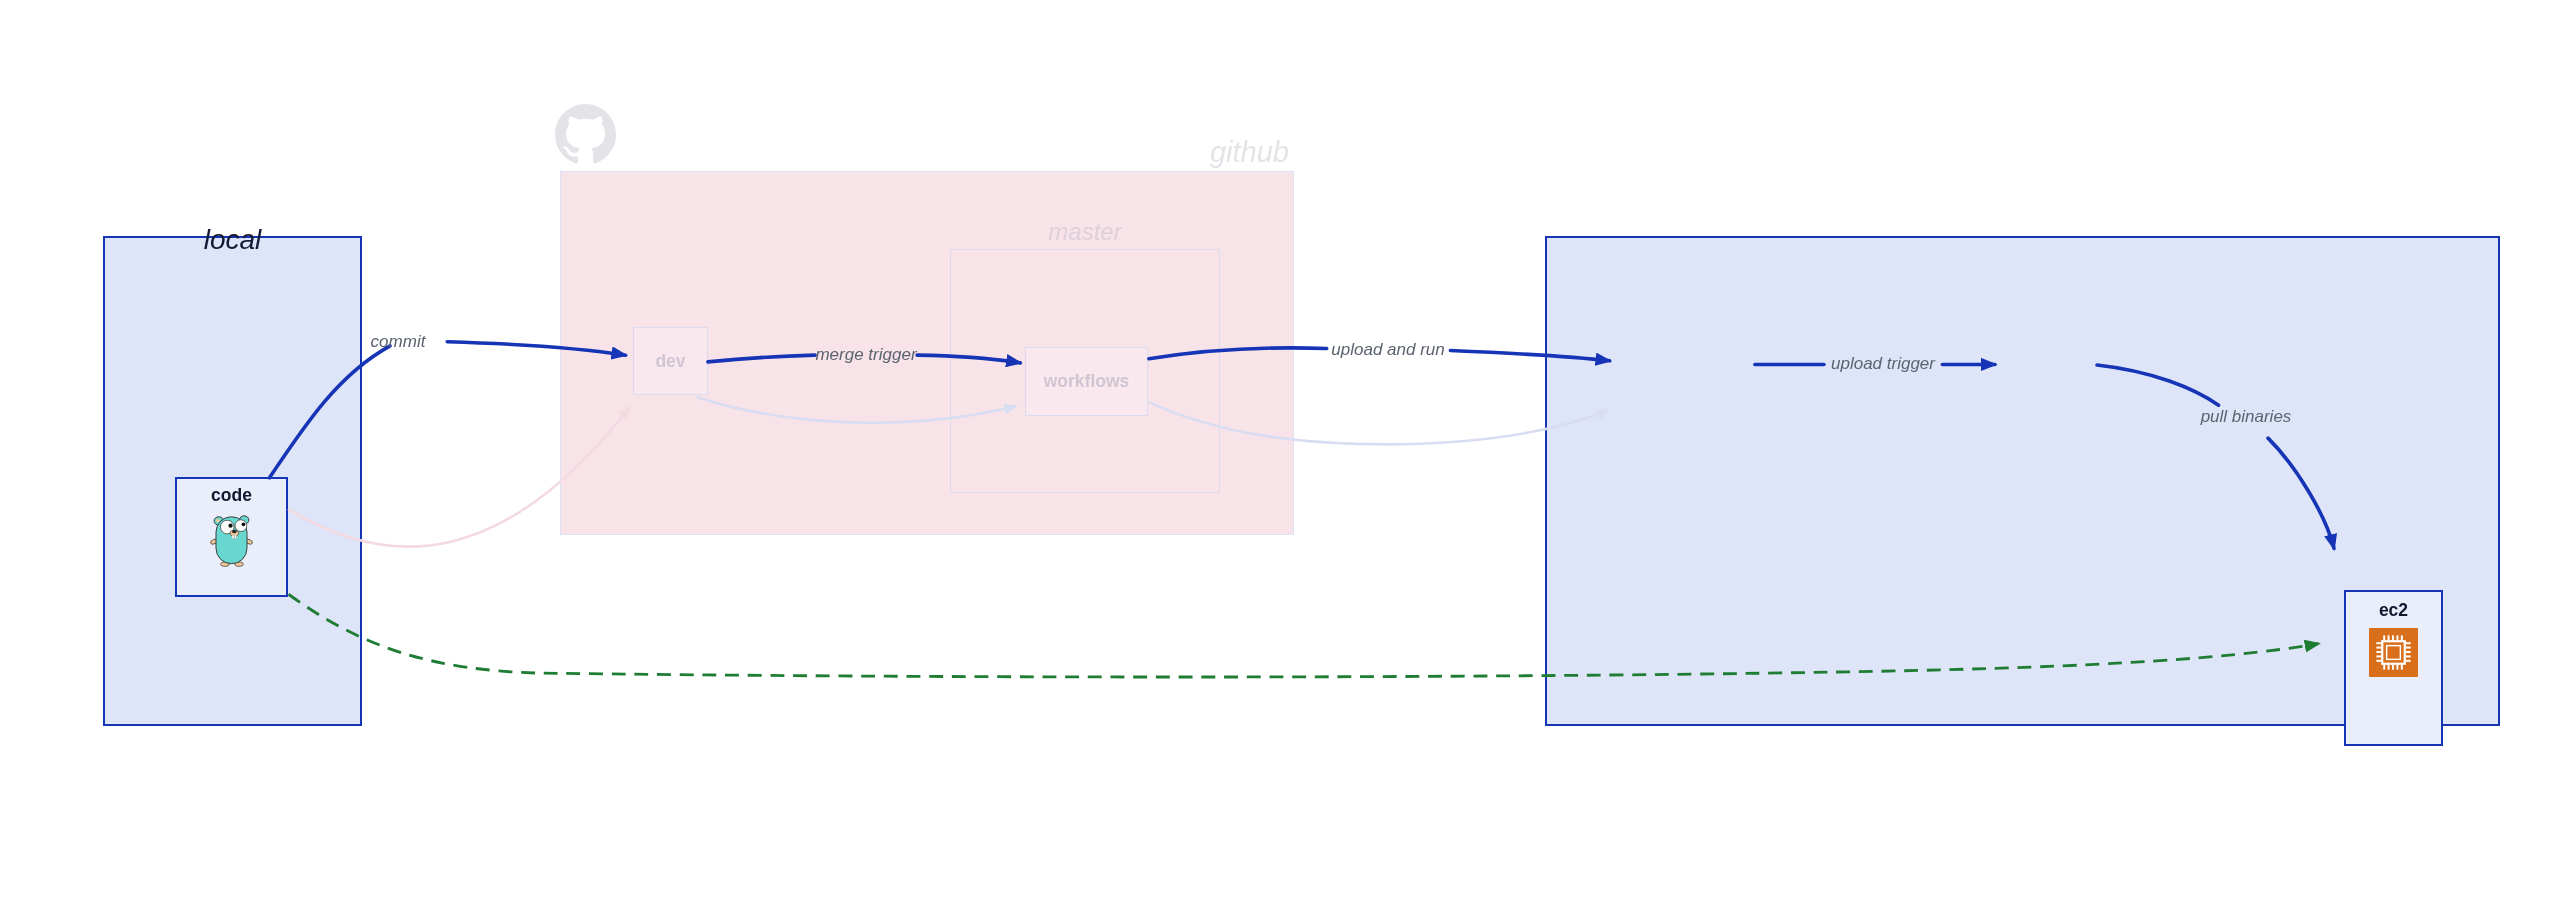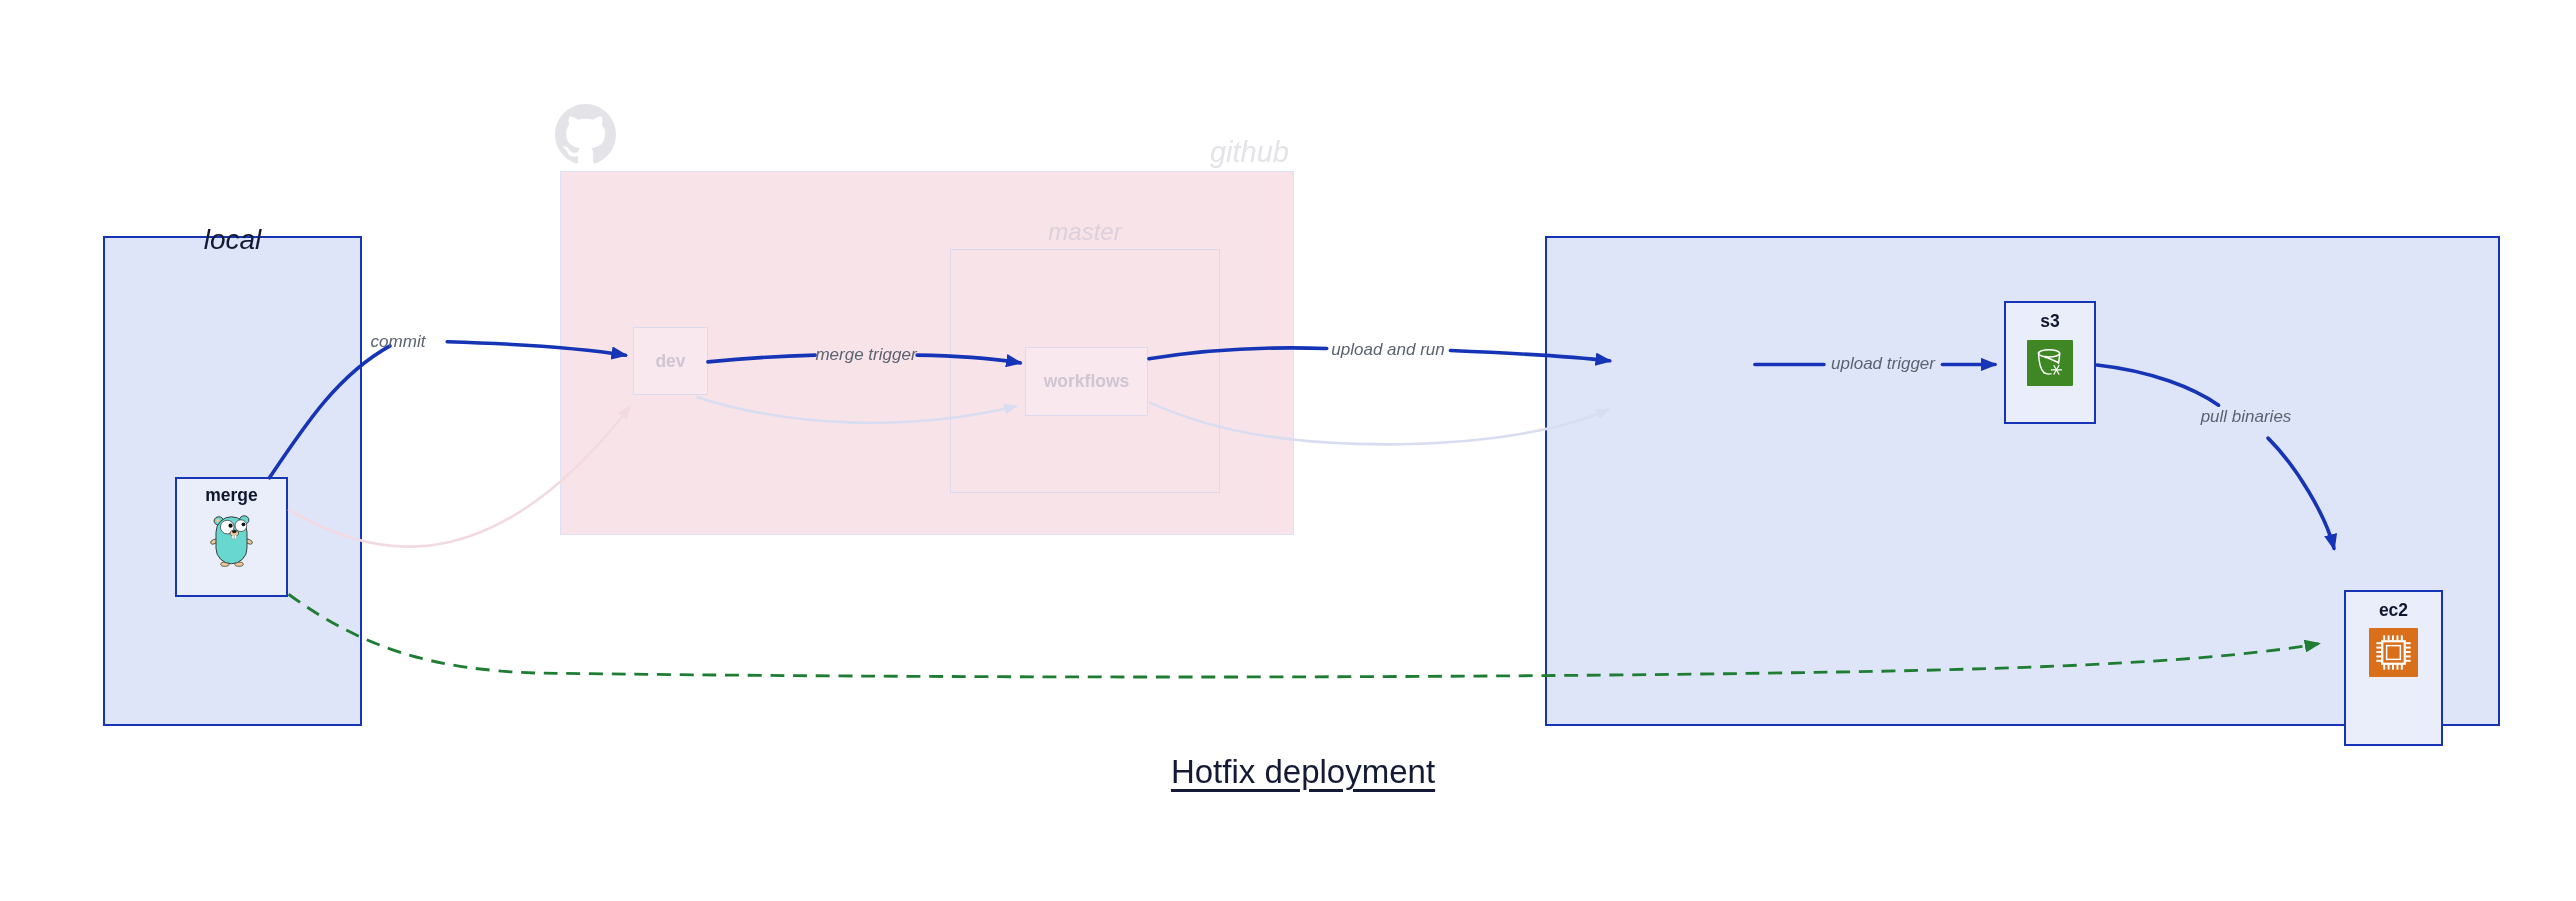--- a/index.html
+++ b/index.html
@@ -77,21 +77,21 @@
     </svg>
   </div>
   <div class="region-label faded-gray z2" style="left:1030px;top:136px;width:259px;">github</div>
 
   <div class="region-label faded-pink z2" style="left:950px;top:218px;width:270px;">master</div>
   <div class="region sub z2" style="left:950px;top:249px;width:270px;height:244px;"></div>
 
   <div class="region blue z1" style="left:1545px;top:236px;width:955px;height:490px;"></div>
 
   <div class="node blue z4" style="left:175px;top:477px;width:113px;height:120px;">
-    <div class="node-label" style="margin-top:6.2px;">merge</div>
+    <div class="node-label" style="margin-top:6.2px;">code</div>
     <div class="node-icon">
       <svg width="47" height="54" viewBox="0 0 100 113">
         <ellipse cx="23" cy="16" rx="10" ry="9" fill="#68d7d0" stroke="#333" stroke-width="2"></ellipse>
         <ellipse cx="21" cy="15" rx="4" ry="3.5" fill="#f2c894"></ellipse>
         <ellipse cx="77" cy="14" rx="10" ry="9" fill="#68d7d0" stroke="#333" stroke-width="2"></ellipse>
         <ellipse cx="13" cy="60" rx="8" ry="4.5" fill="#f2c894" stroke="#333" stroke-width="1.5" transform="rotate(-25 13 60)"></ellipse>
         <ellipse cx="87" cy="60" rx="8" ry="4.5" fill="#f2c894" stroke="#333" stroke-width="1.5" transform="rotate(25 87 60)"></ellipse>
         <ellipse cx="36" cy="108" rx="9" ry="4.5" fill="#f2c894" stroke="#333" stroke-width="1.5"></ellipse>
         <ellipse cx="66" cy="108" rx="9" ry="4.5" fill="#f2c894" stroke="#333" stroke-width="1.5"></ellipse>
         <rect x="17" y="7" width="66" height="100" rx="33" fill="#68d7d0" stroke="#333" stroke-width="2"></rect>
@@ -109,42 +109,20 @@
 
   <div class="node pale z3" style="left:633px;top:327px;width:75px;height:68px;">
     <div class="node-label">dev</div>
   </div>
 
   <div class="node pale z3" style="left:1025px;top:347px;width:123px;height:69px;">
     <div class="node-label">workflows</div>
   </div>
 
 
-  <div class="node blue z4" style="left:2004px;top:301px;width:92px;height:123px;">
-    <div class="node-label">s3</div>
-    <div class="node-icon">
-      <svg width="46" height="48" viewBox="0 0 100 100">
-        <rect width="100" height="100" rx="2" fill="#3f8624"></rect>
-        <g stroke="#fff" stroke-width="3.2" fill="none" stroke-linecap="round">
-          <ellipse cx="48" cy="29" rx="23" ry="8"></ellipse>
-          <path d="M25 29 C26 52 31 66 37 71"></path>
-          <path d="M71 29 C70 46 68 58 64 66"></path>
-          <path d="M37 71 C43 75 52 75 58 70"></path>
-          <path d="M41 37 L68 49"></path>
-        </g>
-        <circle cx="41" cy="37" r="3" fill="#fff"></circle>
-        <circle cx="64" cy="65" r="13.5" fill="#3f8624"></circle>
-        <g stroke="#fff" stroke-width="2.6" stroke-linecap="round">
-          <path d="M53 65 H75"></path>
-          <path d="M58.5 55.5 L69.5 74.5"></path>
-          <path d="M69.5 55.5 L58.5 74.5"></path>
-        </g>
-      </svg>
-    </div>
-  </div>
 
   <div class="node blue z4" style="left:2328px;top:590px;width:99px;height:156px;margin-left:16px;">
     <div class="node-label">ec2</div>
     <div class="node-icon">
       <svg width="49" height="49" viewBox="0 0 100 100">
         <rect width="100" height="100" rx="2" fill="#d96f1a"></rect>
         <g fill="#fff">
           <rect x="29" y="15" width="4" height="10"></rect>
             <rect x="38" y="15" width="4" height="10"></rect>
             <rect x="47" y="15" width="4" height="10"></rect>
@@ -211,16 +189,15 @@
     <path d="M 4070 708 C 4178 720, 4258 753, 4306 786" fill="none" stroke="#1634b6" stroke-width="7" stroke-linecap="round"></path>
     <path d="M 4402 850 C 4458 906, 4514 1000, 4530 1064" fill="none" stroke="#1634b6" stroke-width="7" stroke-linecap="round" marker-end="url(#arrow-blue)"></path>
   </svg>
 
   <div class="edge-label z6" style="left:398px;top:342px;">commit</div>
   <div class="edge-label z6" style="left:866px;top:355px;">merge trigger</div>
   <div class="edge-label z6" style="left:1388px;top:350px;">upload and run</div>
   <div class="edge-label z6" style="left:1883px;top:364px;">upload trigger</div>
   <div class="edge-label z6" style="left:2246px;top:417px;">pull binaries</div>
 
-  <div class="diagram-title z6" style="left:1303px;top:753px;">Hotfix deployment</div>
 
 </div>
 
 
 </body></html>

